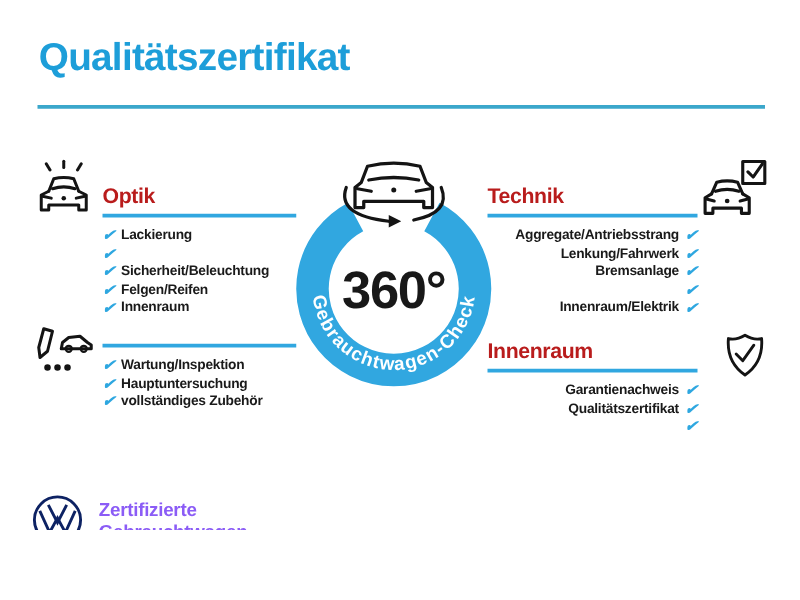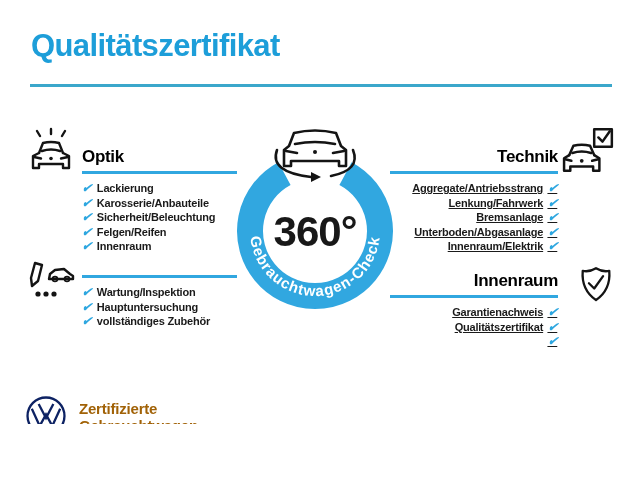--- a/index.html
+++ b/index.html
@@ -8,35 +8,35 @@
     font-family:"Liberation Sans",sans-serif;overflow:hidden;color:#1a1a1a;border-radius:22px;
   }
   
   .page-title{
     position:absolute;left:31px;top:28px;font-size:31px;font-weight:bold;
     letter-spacing:-0.6px;color:#1d9ed9;white-space:nowrap;
   }
   .header-rule{position:absolute;left:30px;top:84px;width:582px;height:3px;background:#3ba7cb;}
   
   .section{position:absolute;}
-  .sec-title{font-size:17px;font-weight:bold;letter-spacing:-0.3px;color:#000000;}
+  .sec-title{font-size:17px;font-weight:bold;letter-spacing:-0.3px;color:#b91c1c;}
   .sec-rule{height:3px;background:#31a7e0;margin-top:4px;}
   .items{list-style:none;margin:7px 0 0 0;padding:0;}
   .items li{
     display:flex;align-items:center;gap:5px;height:14.5px;
     font-size:11px;font-weight:bold;letter-spacing:-0.2px;white-space:nowrap;
   }
-  .sec-right{text-align:right;}
-  .sec-right .items li{justify-content:flex-end;text-decoration:underline;}
+  .sec-right{}
+  .sec-right .items li{justify-content:flex-end;}
   .chk{color:#2ea7e0;font-size:12px;font-style:italic;transform:skewX(-6deg);flex:0 0 auto;}
   .icon{position:absolute;}
   
   .brand-text{
     position:absolute;left:79px;top:400px;font-size:15px;font-weight:bold;
-    line-height:17px;color:#a16207;letter-spacing:-0.2px;
+    line-height:17px;color:#8b5cf6;letter-spacing:-0.2px;
   }
   .center-svg{position:absolute;left:227px;top:120px;}
   .ring-label-text{font-family:"Liberation Sans",sans-serif;font-size:15px;font-weight:bold;letter-spacing:1px;fill:#ffffff;}
   .degree-text{font-family:"Liberation Sans",sans-serif;font-size:42px;font-weight:bold;fill:#181818;letter-spacing:-1px;}
 </style>
 </head>
 <body>
 
 <div class="stage">
 
@@ -60,21 +60,20 @@
   <div class="section" style="left:82px;top:147px;width:155px">
     <div class="sec-title">Optik</div>
     <div class="sec-rule"></div>
     <ul class="items">
       <li>
           <span class="chk">✔</span>
           <span>Lackierung</span>
         </li>
       <li>
           <span class="chk">✔</span>
-          <span>Karosserie/Anbauteile</span>
         </li>
       <li>
           <span class="chk">✔</span>
           <span>Sicherheit/Beleuchtung</span>
         </li>
       <li>
           <span class="chk">✔</span>
           <span>Felgen/Reifen</span>
         </li>
       <li>
@@ -107,21 +106,20 @@
         </li>
       <li>
           <span>Lenkung/Fahrwerk</span>
           <span class="chk">✔</span>
         </li>
       <li>
           <span>Bremsanlage</span>
           <span class="chk">✔</span>
         </li>
       <li>
-          <span>Unterboden/Abgasanlage</span>
           <span class="chk">✔</span>
         </li>
       <li>
           <span>Innenraum/Elektrik</span>
           <span class="chk">✔</span>
         </li>
     </ul>
   </div>
 
   <svg class="icon" style="left:25px;top:257px" width="52" height="50" viewBox="0 0 52 50">

